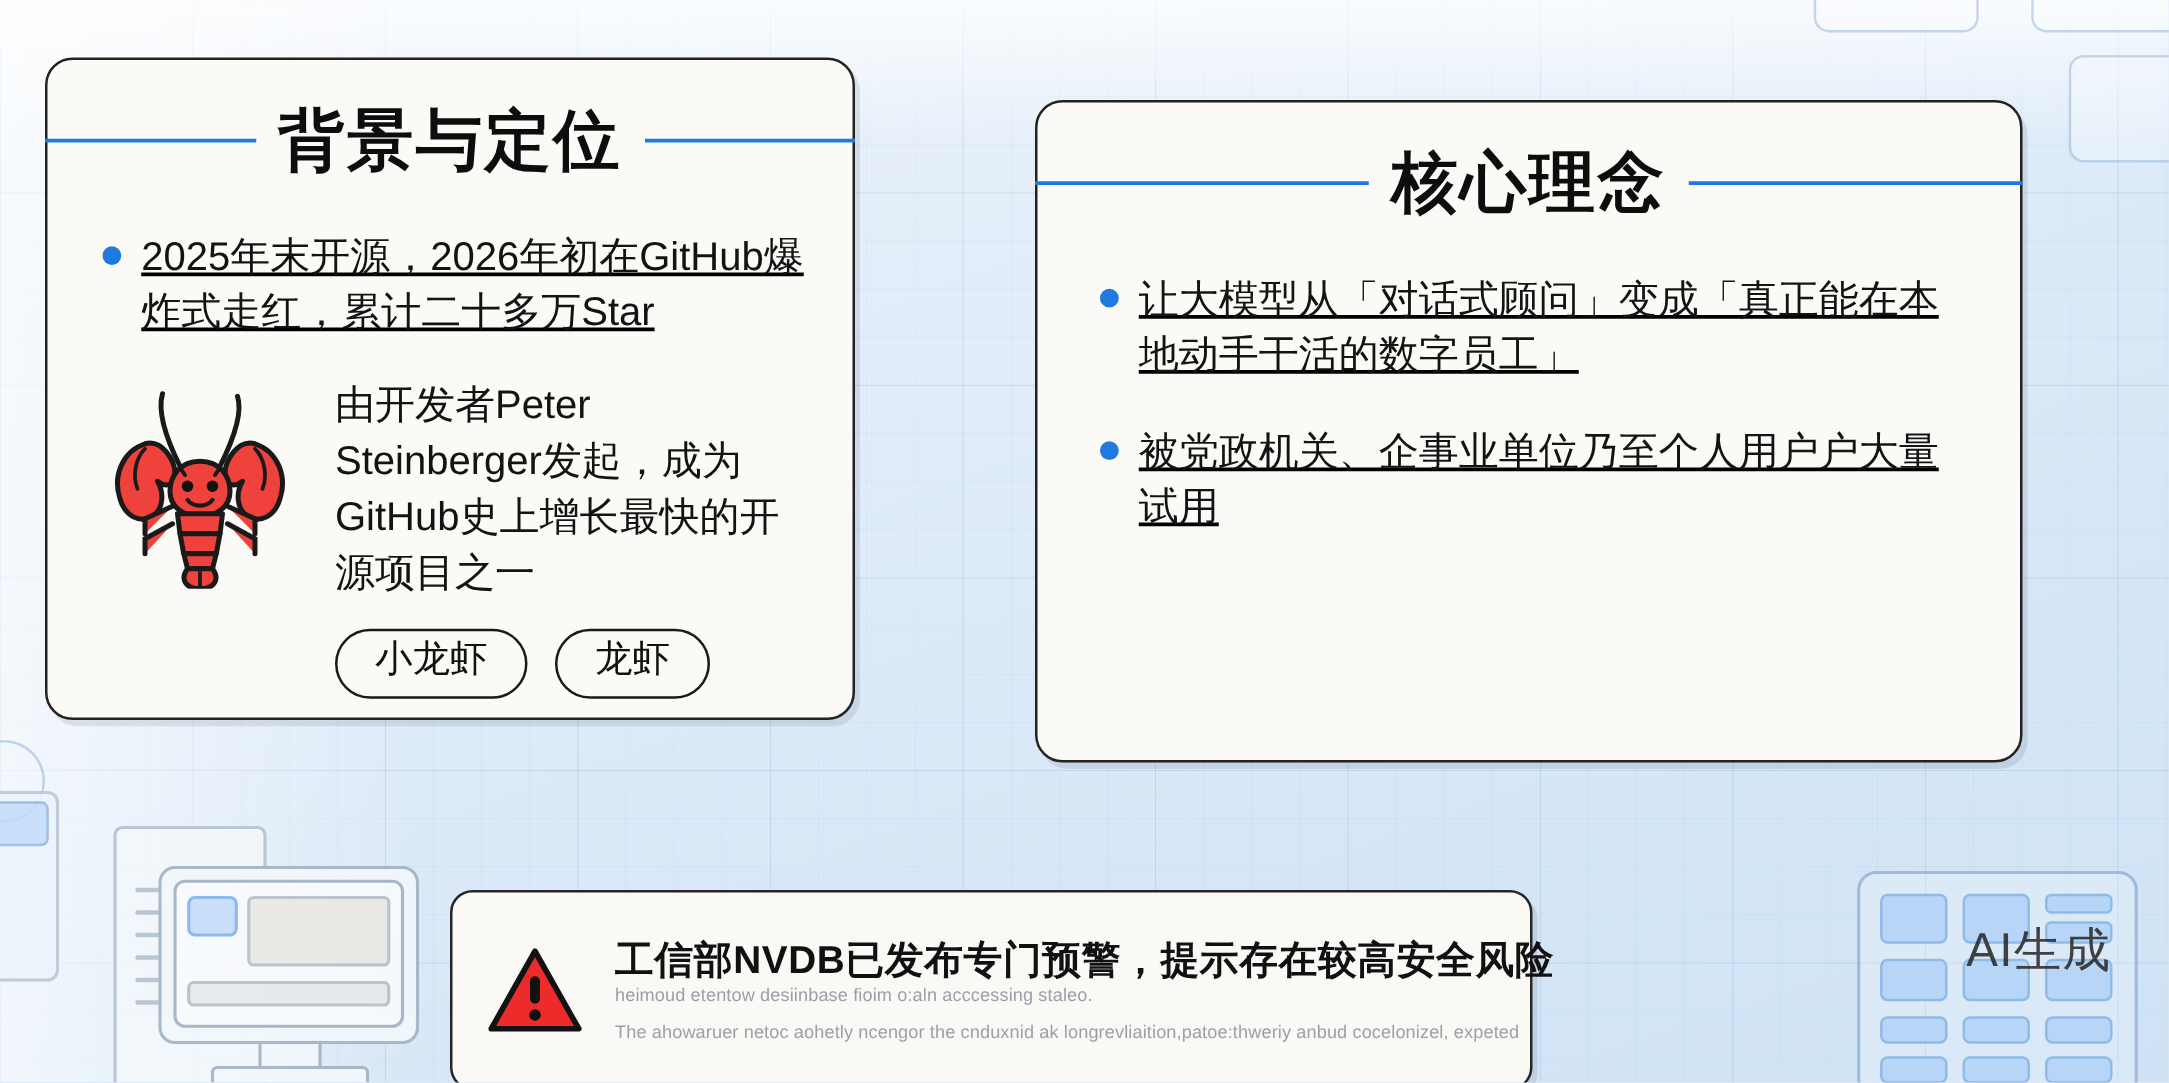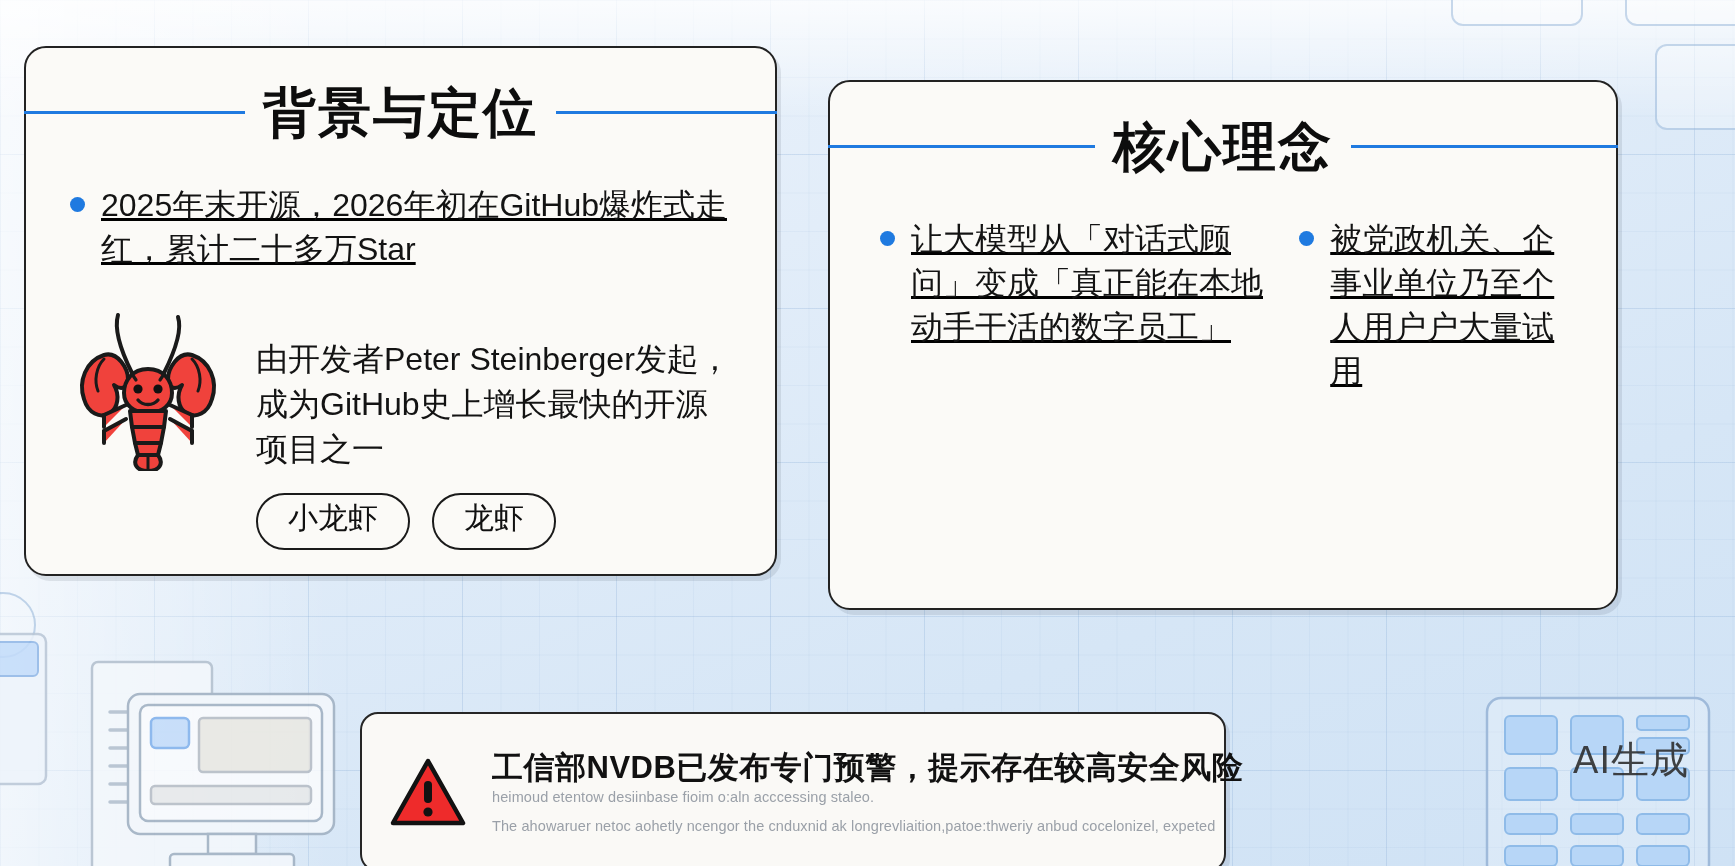--- a/index.html
+++ b/index.html
@@ -80,21 +80,21 @@
   #deco-bottom-right svg { width: 100%; height: 100%; display: block; }
 
   
   .card {
     position: absolute;
     background: #fbfaf7;
     border: 2.5px solid #222;
     border-radius: 22px;
     box-shadow: 4px 5px 0 rgba(30,40,55,.10);
   }
-  #card-left  { left: 24px;  top: 46px; width: 753px; height: 530px; }
+  #card-left  { left: 36px;  top: 46px; width: 648px; height: 530px; }
   #card-right { left: 828px; top: 46px; width: 790px; height: 530px; margin-top: 34px; }
 
   .card-title-row {
     display: flex;
     align-items: center;
     gap: 18px;
     margin-top: 38px;
     padding: 0 4px;
   }
   .title-rule {
@@ -139,21 +139,21 @@
     line-height: 1.38;
     color: #131313;
     font-weight: 500;
   }
 
   
   #left-bullet-1 { margin-top: 44px; }
 
   #lobster-block {
     display: flex;
-    align-items: flex-end;
+    align-items: flex-start;
     gap: 26px;
     margin-top: 26px;
   }
   #lobster-art {
     flex: 0 0 auto;
     width: 160px; height: 170px;
     margin-top: 4px;
   }
   #lobster-art svg { width: 100%; height: 100%; display: block; }
   #lobster-desc {
@@ -178,21 +178,21 @@
     font-weight: 500;
     color: #111;
     background: transparent;
     line-height: 1.15;
   }
 
   
   #right-bullets {
     margin-top: 44px;
     display: flex;
-    flex-direction: row;
+    flex-direction: column;
     gap: 34px;
   }
 
   
   #warning-banner {
     position: absolute;
     left: 360px; top: 712px;
     width: 866px; height: 160px;
     background: #faf9f6;
     border: 2.5px solid #262626;

